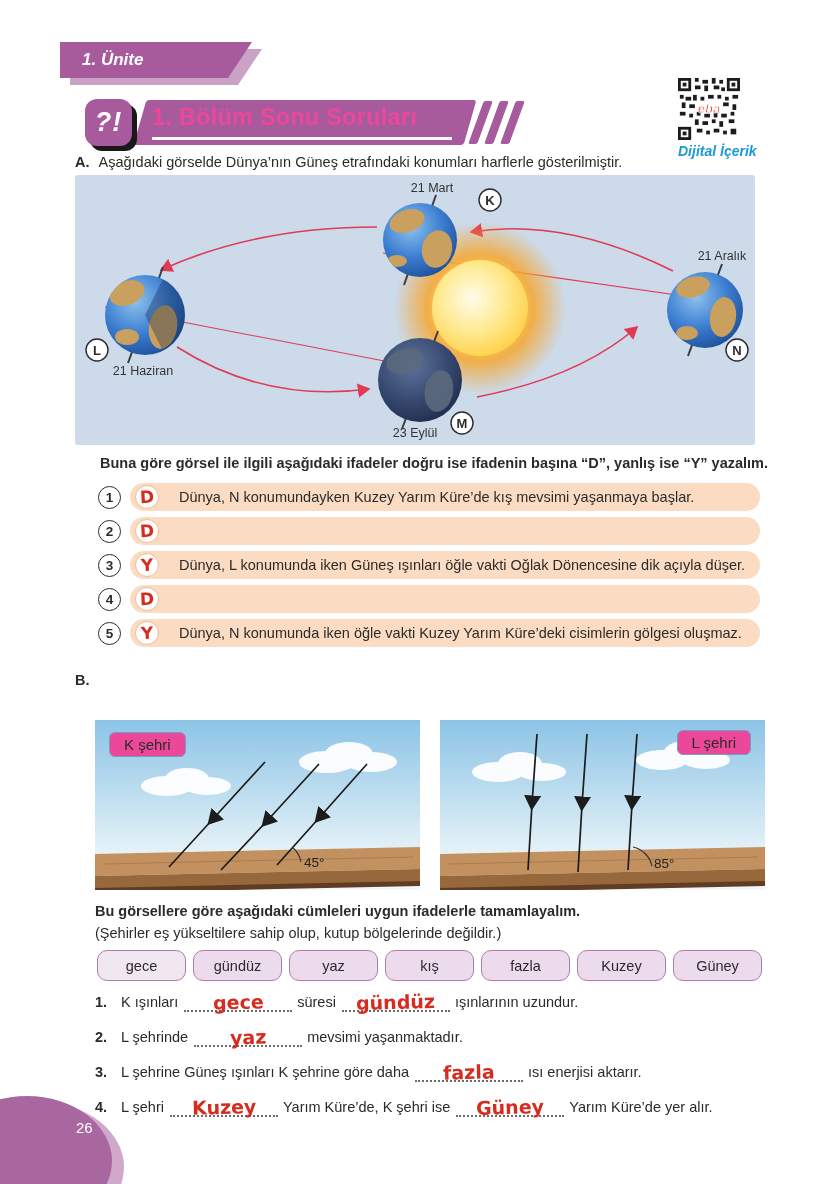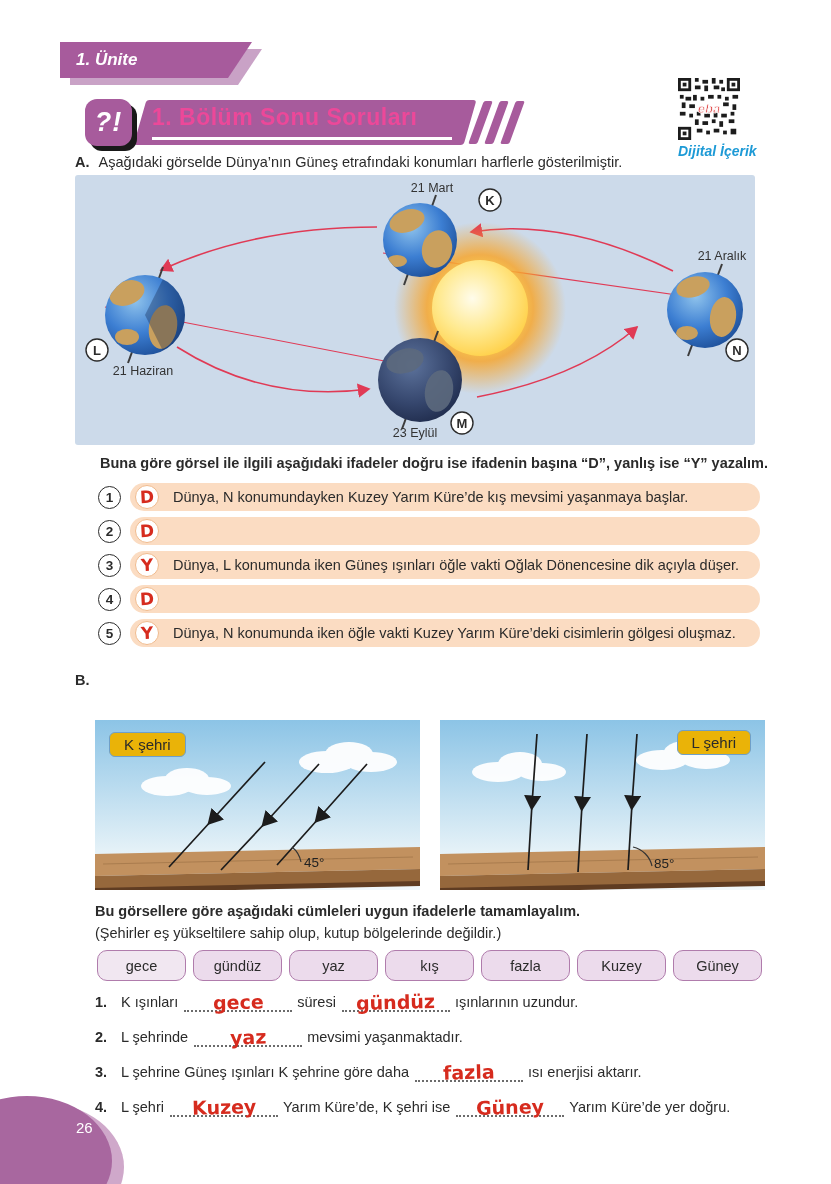--- a/index.html
+++ b/index.html
@@ -4,21 +4,21 @@
 <style>
   * { margin:0; padding:0; box-sizing:border-box; }
   body { background:#ffffff; font-family:"Liberation Sans", sans-serif; color:#2b2b2b; }
   .page { position:relative; width:831px; height:1184px; background:#fff; overflow:hidden; margin:0 auto; }
 
   
   .unit-tab-shadow { position:absolute; left:70px; top:49px; width:192px; height:36px;
     background:#c9a2c6; clip-path:polygon(0 0,100% 0,calc(100% - 24px) 100%,0 100%); }
   .unit-tab { position:absolute; left:60px; top:42px; width:192px; height:36px;
     background:#a75b9c; clip-path:polygon(0 0,100% 0,calc(100% - 24px) 100%,0 100%);
-    display:flex; align-items:center; padding-left:16px; }
+    display:flex; align-items:center; padding-left:22px; }
   .unit-tab span { color:#fff; font-weight:bold; font-style:italic; font-size:17px; }
 
   
   .qmark-box { position:absolute; left:85px; top:99px; width:47px; height:47px;
     background:#a75b9c; border-radius:12px; box-shadow:5px 5px 0 #191919;
     display:flex; align-items:center; justify-content:center; z-index:3; }
   .qmark-box span { color:#fff; font-weight:bold; font-style:italic; font-size:27px; letter-spacing:1px; }
   .banner-bg { position:absolute; left:140px; top:100px; width:330px; height:45px;
     background:#a75b9c; transform:skewX(-16deg); border-radius:3px; z-index:1; }
   .banner-text { position:absolute; left:152px; top:104px; width:320px; z-index:2;
@@ -44,28 +44,28 @@
   .statements { position:absolute; left:98px; top:483px; width:662px; }
   .st-row { display:flex; align-items:center; height:28px; margin-bottom:6px; }
   .num-circle { width:23px; height:23px; border:1.6px solid #2b2b2b; border-radius:50%; background:#fff;
     display:flex; align-items:center; justify-content:center; font-weight:bold; font-size:13.5px; flex:0 0 auto; }
   .st-band { flex:1; margin-left:9px; background:#fbdcc2; border-radius:14px; height:28px;
     display:flex; align-items:center; padding:0 10px 0 5px; }
   .ans-circle { width:24px; height:24px; border:1.7px solid #f0bb8e; border-radius:50%; background:#fff;
     display:flex; align-items:center; justify-content:center; flex:0 0 auto; }
   .ans-circle span { color:#d62b1e; font-weight:bold; font-size:17px; font-family:"DejaVu Sans",sans-serif;
     transform:rotate(-3deg); line-height:1; }
-  .st-text { margin-left:14px; font-size:14.5px; color:#2b2b2b; }
+  .st-text { margin-left:20px; font-size:14.5px; color:#2b2b2b; }
 
   
   .line-b { position:absolute; left:75px; top:670px; width:712px; font-size:14.5px; line-height:21px; text-align:justify; }
   .line-b .sec-label { float:left; }
   .panel { position:absolute; top:720px; width:325px; height:170px; }
   .panel-k { left:95px; } .panel-l { left:440px; }
-  .city-label { position:absolute; background:#eab308; border:1.5px solid #6f9fc8; border-radius:6px;
+  .city-label { position:absolute; background:#ec4899; border:1.5px solid #6f9fc8; border-radius:6px;
     padding:3px 14px; font-size:15px; color:#2b2b2b; }
   .city-label.kpos { left:14px; top:12px; } .city-label.lpos { right:14px; top:10px; }
 
   .instr-b { position:absolute; left:95px; top:903px; width:680px; font-weight:bold; font-size:14.5px; }
   .note-b { position:absolute; left:95px; top:925px; width:680px; font-size:14.5px; }
   .chips { position:absolute; left:97px; top:950px; width:665px; display:flex; gap:7px; }
   .chip { width:89px; height:31px; background:#ecdbec; border:1.6px solid #b07cac; border-radius:10px;
     display:flex; align-items:center; justify-content:center; font-size:14.5px; color:#2b2b2b; }
   .chip:first-child { background:#f1e7f1; }
 
@@ -453,21 +453,21 @@
       <span class="segs"><span class="seg-text">L şehrinde</span><span class="blank"><span class="answer-red">yaz</span></span><span class="seg-text">mevsimi yaşanmaktadır.</span></span>
     </div>
 
     <div class="sentence">
       <span class="sent-no">3.</span>
       <span class="segs"><span class="seg-text">L şehrine Güneş ışınları K şehrine göre daha</span><span class="blank"><span class="answer-red">fazla</span></span><span class="seg-text">ısı enerjisi aktarır.</span></span>
     </div>
 
     <div class="sentence">
       <span class="sent-no">4.</span>
-      <span class="segs"><span class="seg-text">L şehri</span><span class="blank"><span class="answer-red">Kuzey</span></span><span class="seg-text">Yarım Küre’de, K şehri ise</span><span class="blank"><span class="answer-red">Güney</span></span><span class="seg-text">Yarım Küre’de yer doğru.</span></span>
+      <span class="segs"><span class="seg-text">L şehri</span><span class="blank"><span class="answer-red">Kuzey</span></span><span class="seg-text">Yarım Küre’de, K şehri ise</span><span class="blank"><span class="answer-red">Güney</span></span><span class="seg-text">Yarım Küre’de yer alır.</span></span>
     </div>
   </div>
 
   <div class="pg-circle-shadow"></div>
   <div class="pg-circle"></div>
   <div class="pg-num">26</div>
 
 </div>
 
 </body></html>

